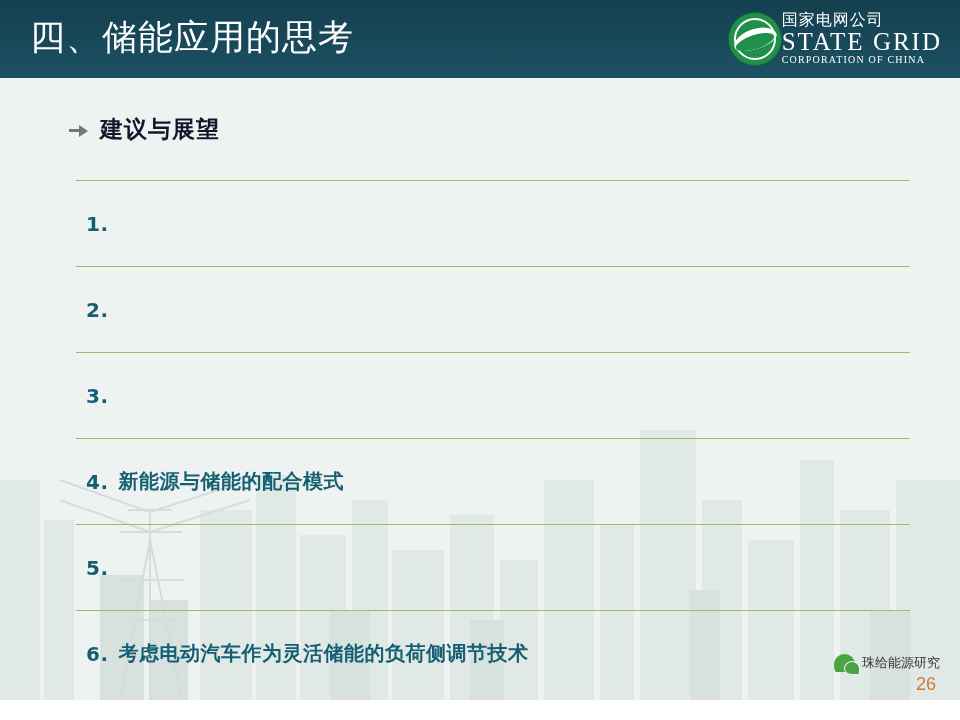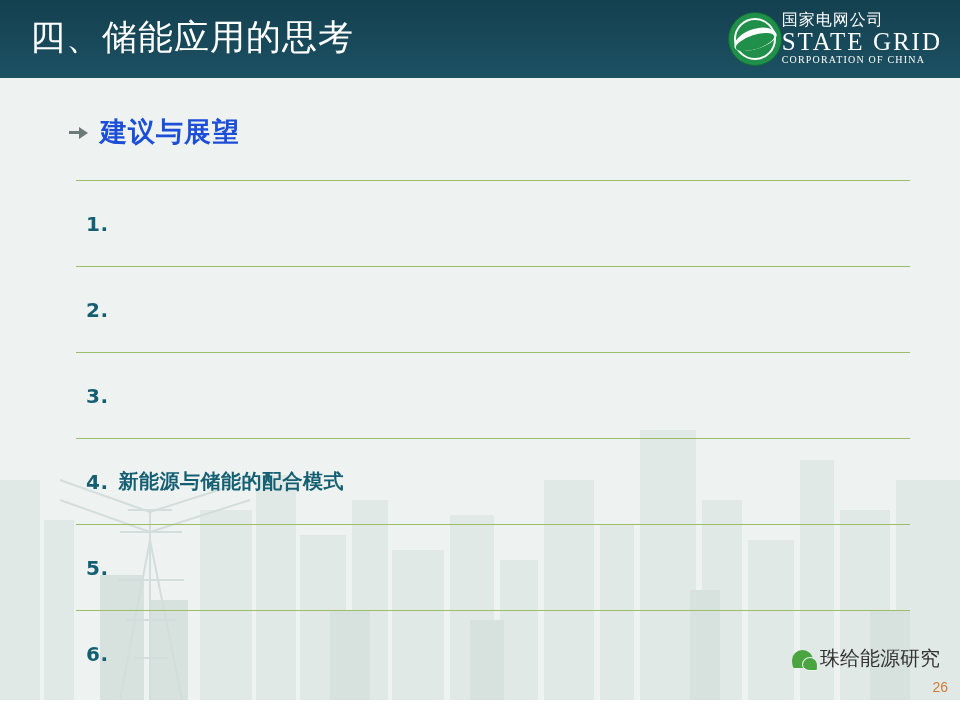--- a/index.html
+++ b/index.html
@@ -148,22 +148,22 @@
   .arrow-icon::after {
     content: "";
     position: absolute;
     left: 11px; top: 6px;
     width: 0; height: 0;
     border-left: 9px solid #6c7a78;
     border-top: 6px solid transparent;
     border-bottom: 6px solid transparent;
   }
   .section-heading-text {
-    font-size: 27px;
-    color: #1d4ed8;
+    font-size: 23px;
+    color: #0f172a;
     font-weight: bold;
     font-family: Liberation Sans, sans-serif;
     letter-spacing: 1px;
   }
 
   .list {
     position: absolute;
     left: 76px;
     top: 102px;
     width: 834px;
@@ -207,29 +207,29 @@
     position: absolute;
     right: -5px;
     bottom: -3px;
     width: 14px;
     height: 12px;
     background: #4aa540;
     border-radius: 50% 50% 10% 50% / 55% 55% 45% 45%;
     border: 1.5px solid #eef3f2;
   }
   .wechat-text {
-    font-size: 20px;
+    font-size: 13px;
     color: #333333;
     font-family: Liberation Serif, serif;
   }
   .page-number {
     position: absolute;
-    right: 12px;
+    right: 24px;
     bottom: 5px;
-    font-size: 14px;
+    font-size: 18px;
     color: #d07b3a;
     font-family: "Liberation Sans", sans-serif;
     z-index: 15;
   }
 </style>
 </head>
 <body>
 
 <div class="slide">
 
@@ -312,20 +312,21 @@
         <span class="item-text">4.</span>
         <span class="item-text">新能源与储能的配合模式</span>
       </div>
 
       <div class="list-item">
         <span class="item-text">5.</span>
       </div>
 
       <div class="list-item">
         <span class="item-text">6.</span>
+        <span class="item-text">考虑电动汽车作为灵活储能的负荷侧调节技术</span>
       </div>
 
     </div>
   </div>
 
   <div class="wechat-badge">
     <span class="wechat-icon"></span>
     <span class="wechat-text">珠给能源研究</span>
   </div>
 

